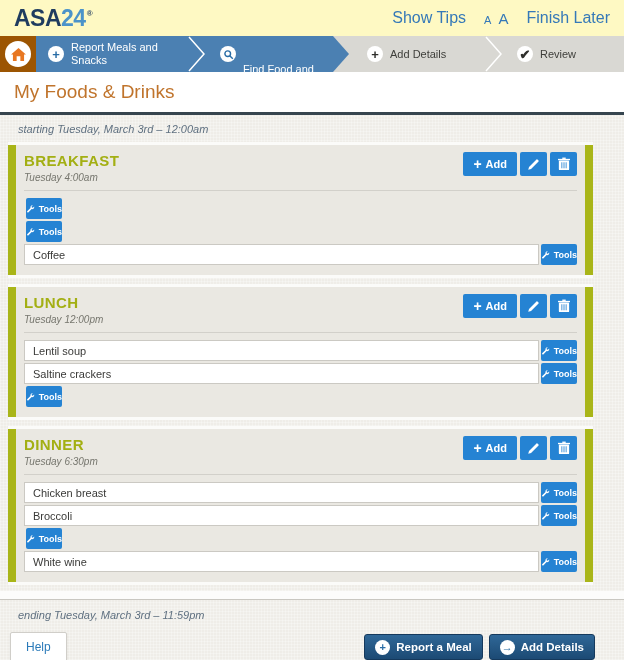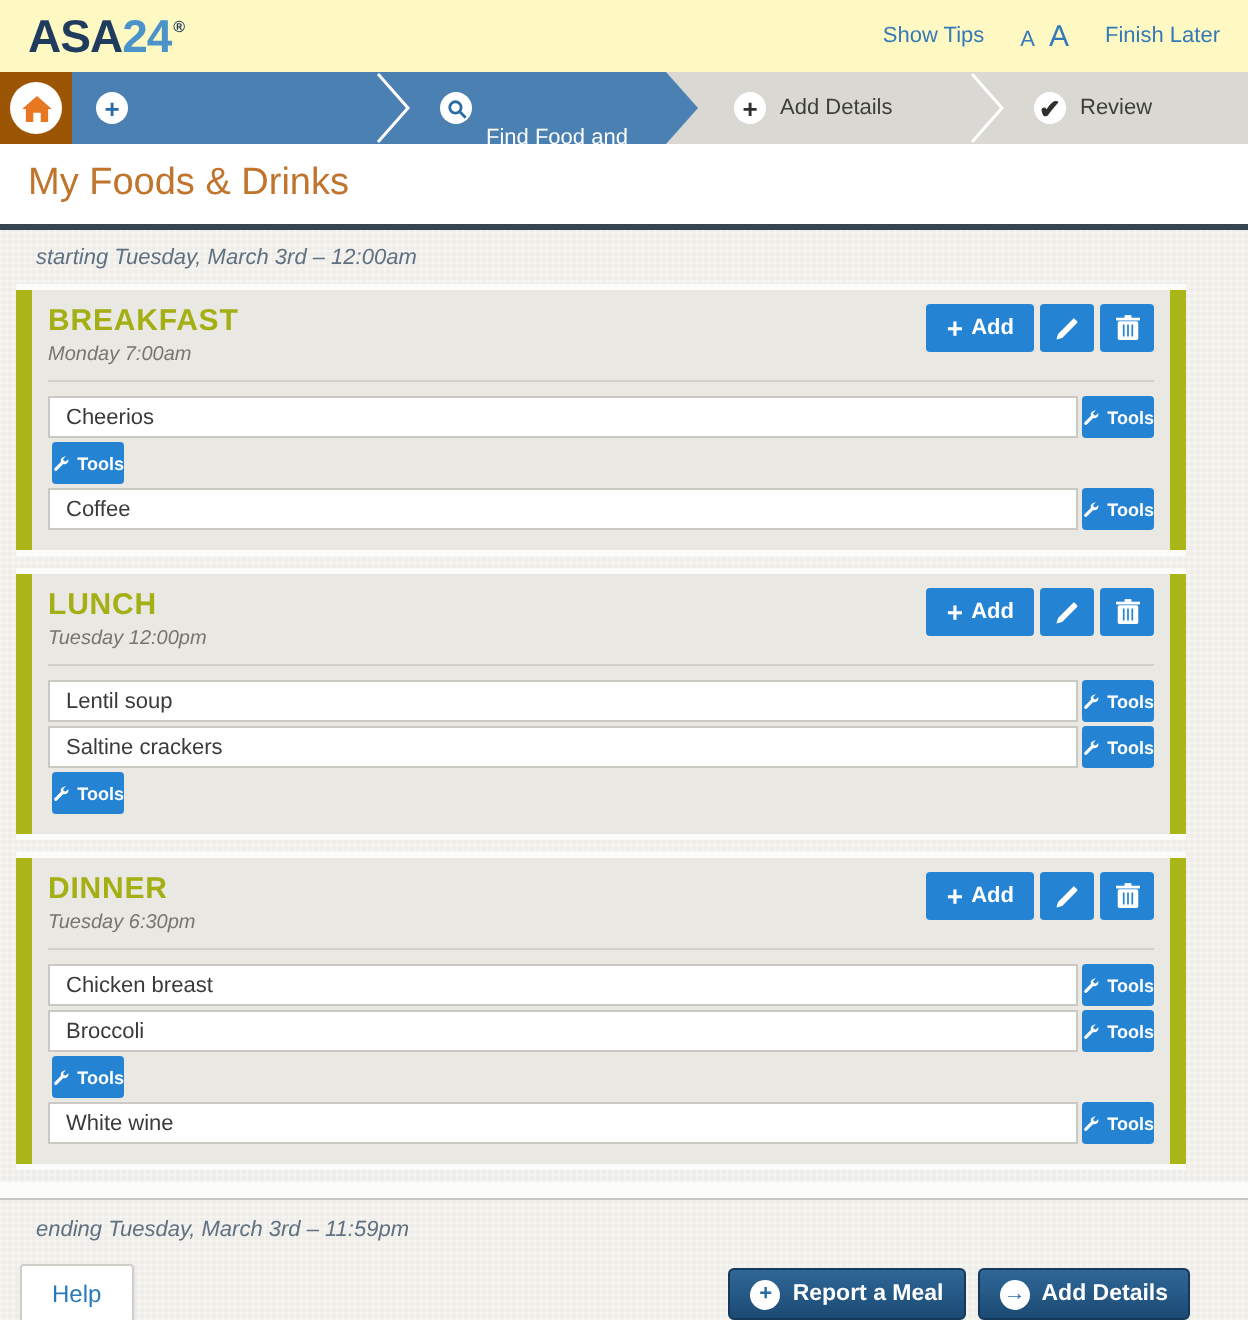--- a/index.html
+++ b/index.html
@@ -6,21 +6,21 @@
   html,body { width:624px; height:660px; overflow:hidden; }
   body { font-family:"Liberation Sans", sans-serif; background:#efede8; }
 
   
   .topbar { height:36px; background:#fef9c3; display:flex; align-items:center; padding:0 14px; }
   .logo { font-weight:bold; font-size:23px; letter-spacing:-0.5px; }
   .logo-a { color:#1f3c5f; }
   .logo-24 { color:#4b93c9; }
   .logo-r { color:#1f3c5f; font-size:8px; vertical-align:10px; margin-left:1px; }
   .top-links { margin-left:auto; display:flex; align-items:center; gap:18px; }
-  .top-links a { color:#3579b8; font-size:11px; text-decoration:none; cursor:pointer; }
+  .top-links a { color:#3579b8; font-size:16px; text-decoration:none; cursor:pointer; }
   .font-sizes { display:flex; align-items:baseline; gap:7px; }
   .fs-small { font-size:11px !important; }
   .fs-large { font-size:15px !important; }
 
   
   .crumbs { height:36px; display:flex; align-items:stretch; background:#d9d8d3; }
   .home-tile { width:36px; background:#9c5502; border:none; display:flex; align-items:center; justify-content:center; cursor:pointer; }
   .home-circle { width:26px; height:26px; border-radius:50%; background:#fff; display:flex; align-items:center; justify-content:center; }
   .step { display:flex; align-items:center; gap:7px; padding:0 6px 0 12px; font-size:11px; line-height:1.15; border:none; cursor:pointer; text-align:left; }
   .step.blue { background:#4b80b2; color:#fff; }
@@ -94,20 +94,21 @@
   <button class="home-tile">
     <span class="home-circle">
       <svg width="15" height="13" viewBox="0 0 16 14">
           <path fill="#e87722" d="M8 0L0 7h2v7h4V9h4v5h4V7h2L8 0z"></path>
         </svg>
     </span>
   </button>
 
   <button class="step blue w150">
     <span class="nav-ic">+</span>
+    <span class="lbl1">Report Meals and Snacks</span>
   </button>
   <svg class="sep" width="22" height="36">
     <rect width="22" height="36" fill="#4b80b2"></rect>
     <polyline points="3,1 18,18 3,35" fill="none" stroke="#ffffff" stroke-width="1.5"></polyline>
   </svg>
 
   <button class="step blue w125">
     <span class="nav-ic">
       <svg width="11" height="11" viewBox="0 0 14 14">
           <circle cx="6" cy="6" r="3.6" fill="none" stroke="#2a6da6" stroke-width="1.8"></circle>
@@ -144,21 +145,21 @@
 <main class="panel">
   <div class="day-note starting">starting Tuesday, March 3rd – 12:00am</div>
 
   <div>
   <section class="meal">
     <div class="bar"></div>
     <div class="meal-body">
       <div class="meal-head">
         <div>
           <div class="meal-title">BREAKFAST</div>
-          <div class="meal-time">Monday 7:00am</div>
+          <div class="meal-time">Tuesday 4:00am</div>
         </div>
         <div class="meal-btns">
           <button class="btn-add">
             <span class="plus">+</span>
             <span>Add</span>
           </button>
           <button class="btn-ic">
             <svg width="13" height="13" viewBox="0 0 16 16">
                   <path fill="#fff" d="M1.5 14.5l1-3.5 9.2-9.2c.3-.3.8-.3 1.1 0l1.4 1.4c.3.3.3.8 0 1.1L5 13.5l-3.5 1z"></path>
                 </svg>
@@ -169,21 +170,20 @@
                   <rect x="0" y="2" width="14" height="1.6" fill="#fff"></rect>
                   <rect x="5" y="0.5" width="4" height="1.6" fill="#fff"></rect>
                   <path d="M4.5 6v7M7 6v7M9.5 6v7" stroke="#2583d3" stroke-width="1" fill="none"></path>
                 </svg>
           </button>
         </div>
       </div>
       <div class="meal-sep"></div>
       <div>
   <div class="food-row">
-    <div class="food-name">Cheerios</div>
     <button class="btn-tools">
       <svg width="10" height="10" viewBox="0 0 16 16">
                   <path d="M11.7 1.2a3.6 3.6 0 0 0-3.4 4.8L2.6 11.7a1.5 1.5 0 1 0 2.1 2.1l5.7-5.7a3.6 3.6 0 0 0 4.8-3.4c0-.4-.1-.8-.2-1.2l-2.3 2.3-1.9-.5-.5-1.9 2.3-2.3c-.4-.1-.8-.2-1.2-.2z" fill="#fff"></path>
                 </svg>
       <span>Tools</span>
     </button>
   </div>
 
   <div class="food-row">
     <button class="btn-tools">

